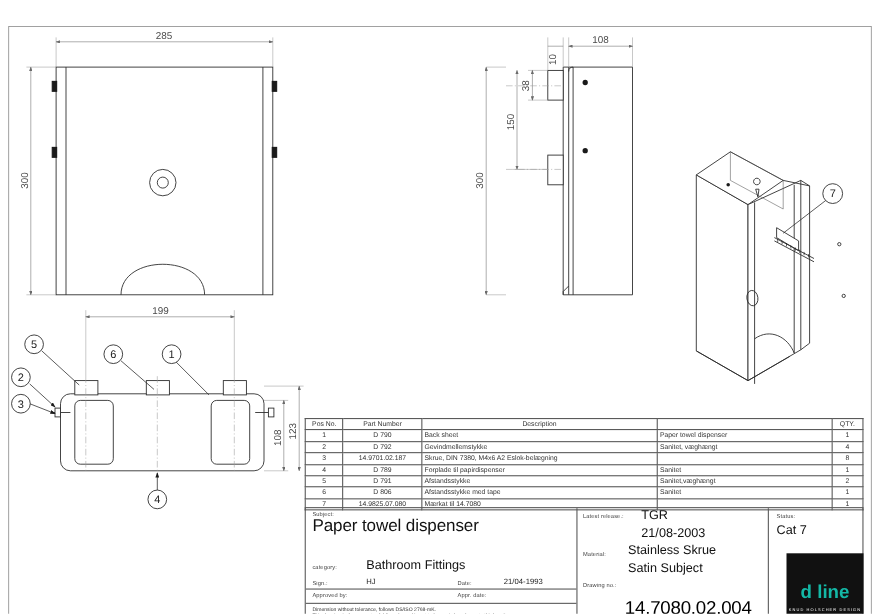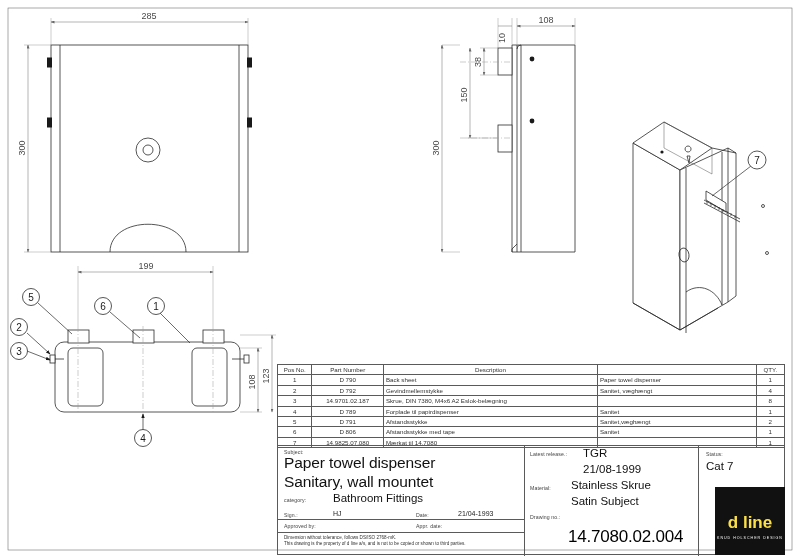--- a/index.html
+++ b/index.html
@@ -13,20 +13,21 @@
     position: relative;
     font-family: "Liberation Sans", sans-serif;
     color: #1a1a1a;
     overflow: hidden;
   }
   #sheet {
     position: absolute;
     inset: 0;
     width: 800px;
     height: 490px;
+    margin-top: 16px;
   }
   svg.drawing {
     position: absolute;
     left: 0;
     top: 0;
     width: 800px;
     height: 558px;
   }
   .ln { stroke: #2b2b2b; fill: none; stroke-width: 0.8; }
   .ln-thin { stroke: #555; fill: none; stroke-width: 0.5; }
@@ -161,21 +162,21 @@
     height: 68px;
     background: #111;
     overflow: hidden;
   }
   #logo-word {
     position: absolute;
     left: 0;
     top: 26px;
     width: 70px;
     text-align: center;
-    color: #fde047;
+    color: #14b8a6;
     font-size: 17px;
     font-weight: bold;
     letter-spacing: 0px;
   }
   #logo-sub {
     position: absolute;
     left: 0;
     top: 49px;
     width: 70px;
     text-align: center;
@@ -468,41 +469,40 @@
   </table>
 
   <div id="title-block">
     <div class="tb-vsep"></div>
     <div class="tb-vsep2"></div>
     <div class="tb-hsep"></div>
     <div class="tb-hsep2"></div>
 
     <span class="lbl" style="left:6px; top:3px;">Subject:</span>
     <span class="val-big" style="left:6px; top:8px;">Paper towel dispenser</span>
-    <span class="val-big" style="left:6px; top:27px;">Sanitary, wall mountet</span>
 
     <span class="lbl" style="left:6px; top:51px;">category:</span>
     <span class="val-mid" style="left:55px; top:46px;">Bathroom Fittings</span>
 
     <span class="lbl" style="left:6px; top:66px;">Sign.:</span>
     <span class="val-sm" style="left:55px; top:64px;">HJ</span>
     <span class="lbl" style="left:138px; top:66px;">Date:</span>
     <span class="val-sm" style="left:180px; top:64px;">21/04-1993</span>
 
     <span class="lbl" style="left:6px; top:77px;">Approved by:</span>
     <span class="val-sm" style="left:70px; top:75px;"></span>
     <span class="lbl" style="left:138px; top:77px;">Appr. date:</span>
     <span class="val-sm" style="left:190px; top:75px;"></span>
 
     <span class="fineprint" style="left:6px; top:89px;">Dimension without tolerance, follows DS/ISO 2768-mK.</span>
     <span class="fineprint" style="left:6px; top:95px;">This drawing is the property of d line a/s, and is not to be copied or shown to third parties.</span>
 
     <span class="lbl" style="left:252px; top:5px;">Latest release.:</span>
     <span class="val-mid" style="left:305px; top:1px;">TGR</span>
-    <span class="val-mid" style="left:305px; top:17px;">21/08-1999</span>
+    <span class="val-mid" style="left:305px; top:17px;">21/08-2003</span>
 
     <span class="lbl" style="left:252px; top:39px;">Material:</span>
     <span class="val-mid" style="left:293px; top:33px;">Stainless Skrue</span>
     <span class="val-mid" style="left:293px; top:49px;">Satin Subject</span>
 
     <span class="lbl" style="left:252px; top:68px;">Drawing no.:</span>
     <span id="drawing-no" style="left:290px; top:81px;">14.7080.02.004</span>
 
     <span class="lbl" style="left:428px; top:5px;">Status:</span>
     <span class="val-mid" style="left:428px; top:14px;">Cat 7</span>

